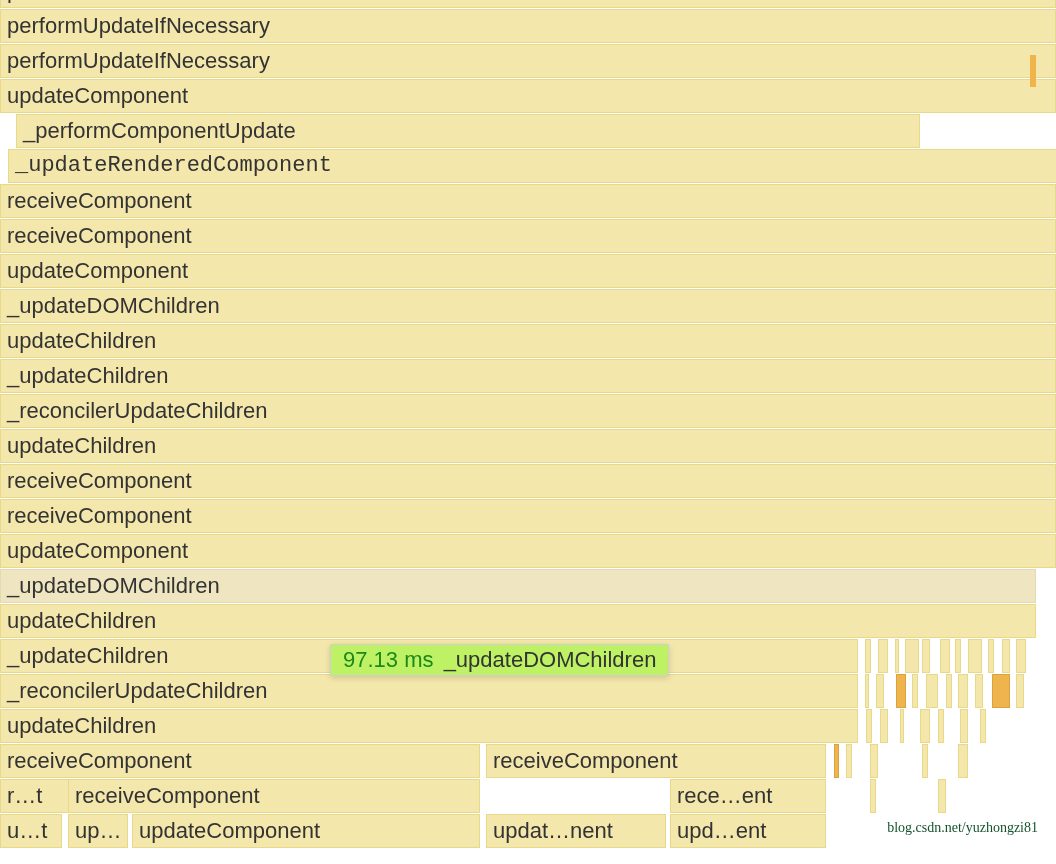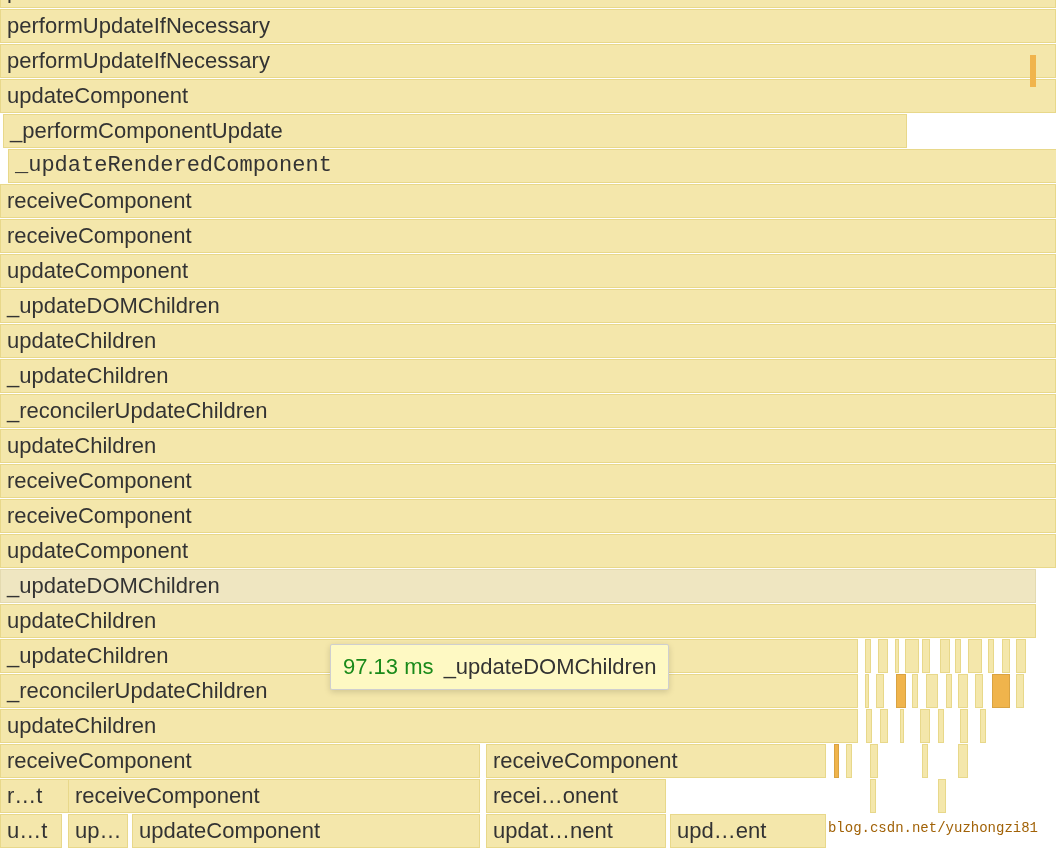--- a/index.html
+++ b/index.html
@@ -3,44 +3,44 @@
   <meta charset="utf-8">
   <style>
     * { margin: 0; padding: 0; box-sizing: border-box; }
     body { font-family: "Helvetica Neue", Arial, sans-serif; font-size: 22px; color: #333; background: #fff; width: 1056px; height: 864px; overflow: hidden; position: relative; }
     .flame-chart { position: relative; width: 100%; }
     .flame-row { height: 34px; position: relative; margin-bottom: 1px; }
     .flame-bar { position: absolute; height: 34px; background: #f4e7ab; border: 1px solid #e8d88a; padding-left: 6px; line-height: 32px; white-space: nowrap; overflow: hidden; text-overflow: ellipsis; color: #333; cursor: pointer; }
     .flame-bar.dim { background: #efe6c1; border-color: #e4dab0; }
     .flame-bar.orange { background: #f0b44c; border-color: #d9a342; }
     .flame-bar.tiny { padding-left: 0; }
-    .tooltip { position: absolute; background: #fef9c3; border: 1px solid #cfcfcf; border-radius: 2px; box-shadow: 0 2px 6px rgba(0,0,0,0.15); padding: 9px 12px; font-size: 22px; white-space: nowrap; z-index: 100; }
+    .tooltip { position: absolute; background: #bef264; border: 1px solid #cfcfcf; border-radius: 2px; box-shadow: 0 2px 6px rgba(0,0,0,0.15); padding: 2px 12px; font-size: 22px; white-space: nowrap; z-index: 100; }
     .tooltip .ms { color: #1a8a1a; font-weight: 500; }
     .tooltip .fn { color: #333; margin-left: 4px; }
-    .watermark { position: absolute; right: 18px; bottom: 28px; color: #a16207; font-size: 14px; font-family: Liberation Mono, monospace; pointer-events: none; margin-top: 34px; }
+    .watermark { position: absolute; right: 18px; bottom: 28px; color: #14532d; font-size: 14px; font-family: Liberation Serif, serif; pointer-events: none; margin-top: 34px; }
     .right-edge-marker { position: absolute; right: 20px; top: 55px; width: 6px; height: 32px; background: #f0b44c; }
   </style>
 </head>
 <body>
 
 <div class="flame-chart" id="flame-chart" style="margin-top: -26px;">
     <div class="flame-row">
       <div class="flame-bar" style="left: 0px; width: 1056px;">perform</div>
     </div>
     <div class="flame-row">
       <div class="flame-bar" style="left: 0px; width: 1056px;">performUpdateIfNecessary</div>
     </div>
     <div class="flame-row">
       <div class="flame-bar" style="left: 0px; width: 1056px;">performUpdateIfNecessary</div>
     </div>
     <div class="flame-row">
       <div class="flame-bar" style="left: 0px; width: 1056px;">updateComponent</div>
     </div>
     <div class="flame-row">
-      <div class="flame-bar" style="left: 3px; width: 904px;">_performComponentUpdate</div>
+      <div class="flame-bar" style="left: 16px; width: 904px;">_performComponentUpdate</div>
     </div>
     <div class="flame-row">
       <div class="flame-bar" style="left: 8px; width: 1056px; font-family: Liberation Mono, monospace;">_updateRenderedComponent</div>
     </div>
     <div class="flame-row">
       <div class="flame-bar" style="left: 0px; width: 1056px;">receiveComponent</div>
     </div>
     <div class="flame-row">
       <div class="flame-bar" style="left: 0px; width: 1056px;">receiveComponent</div>
     </div>
@@ -119,21 +119,21 @@
       <div class="flame-bar" style="left: 486px; width: 340px;">receiveComponent</div>
       <div class="flame-bar orange tiny" style="left: 834px; width: 5px;"></div>
       <div class="flame-bar tiny" style="left: 846px; width: 6px;"></div>
       <div class="flame-bar tiny" style="left: 870px; width: 8px;"></div>
       <div class="flame-bar tiny" style="left: 922px; width: 6px;"></div>
       <div class="flame-bar tiny" style="left: 958px; width: 10px;"></div>
     </div>
     <div class="flame-row">
       <div class="flame-bar" style="left: 0px; width: 84px;">r…t</div>
       <div class="flame-bar" style="left: 68px; width: 412px;">receiveComponent</div>
-      <div class="flame-bar" style="left: 486px; width: 180px;">recei…onent</div>
+      <div class="flame-bar" style="left: 670px; width: 156px;">rece…ent</div>
       <div class="flame-bar tiny" style="left: 870px; width: 6px;"></div>
       <div class="flame-bar tiny" style="left: 938px; width: 8px;"></div>
     </div>
     <div class="flame-row">
       <div class="flame-bar" style="left: 0px; width: 62px;">u…t</div>
       <div class="flame-bar" style="left: 68px; width: 60px;">up…t</div>
       <div class="flame-bar" style="left: 132px; width: 348px;">updateComponent</div>
       <div class="flame-bar" style="left: 486px; width: 180px;">updat…nent</div>
       <div class="flame-bar" style="left: 670px; width: 156px;">upd…ent</div>
     </div>

